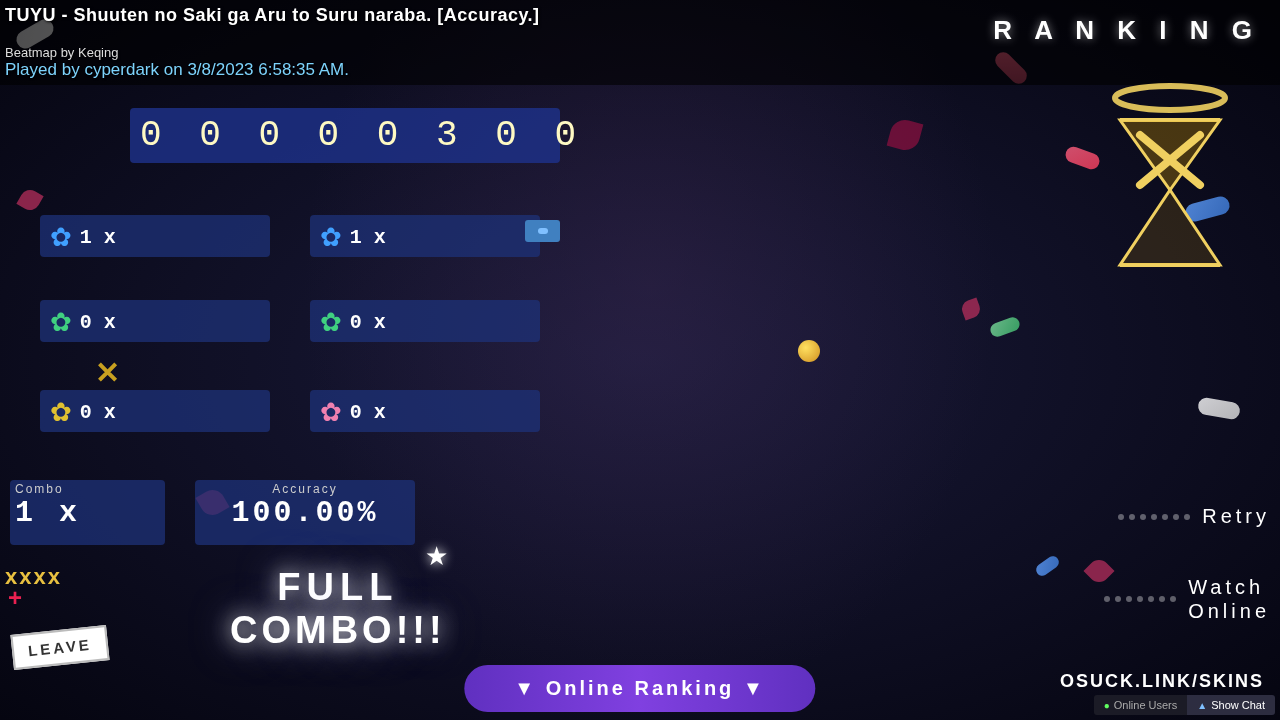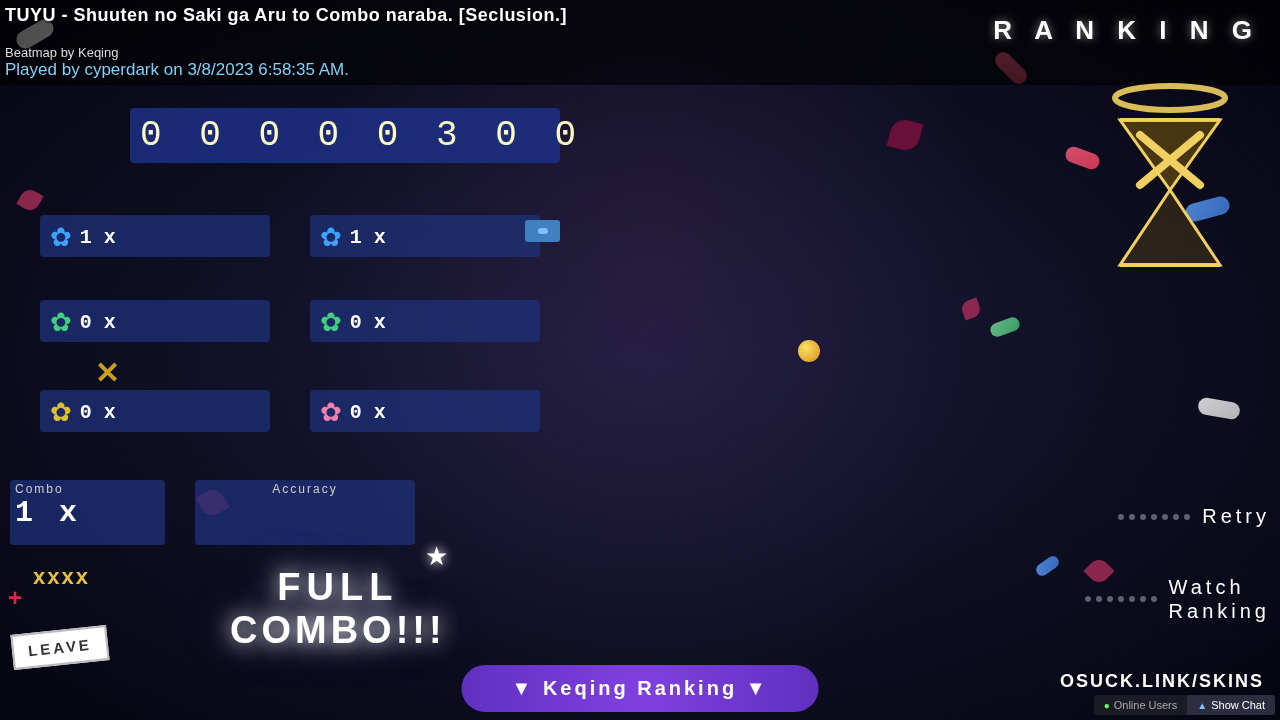--- a/index.html
+++ b/index.html
@@ -137,21 +137,21 @@
 <div style="position:absolute;top:300px;left:310px;width:230px;height:42px;background:rgba(30,50,120,0.75);border-radius:4px;z-index:8;"></div>
 <div style="position:absolute;top:390px;left:40px;width:230px;height:42px;background:rgba(30,50,120,0.75);border-radius:4px;z-index:8;"></div>
 <div style="position:absolute;top:390px;left:310px;width:230px;height:42px;background:rgba(30,50,120,0.75);border-radius:4px;z-index:8;"></div>
 
 <div style="position:absolute;top:480px;left:10px;width:155px;height:65px;background:rgba(30,50,120,0.75);border-radius:4px;z-index:8;"></div>
 <div style="position:absolute;top:480px;left:195px;width:220px;height:65px;background:rgba(30,50,120,0.75);border-radius:4px;z-index:8;"></div>
 
 <div style="position:absolute;top:108px;left:130px;width:430px;height:55px;background:rgba(30,50,140,0.8);border-radius:4px;z-index:8;"></div>
 
 <div class="title-area">
-  <div class="song-title">TUYU - Shuuten no Saki ga Aru to Combo naraba. [Seclusion.]</div>
+  <div class="song-title">TUYU - Shuuten no Saki ga Aru to Suru naraba. [Accuracy.]</div>
   <div class="beatmap-info">Beatmap by Keqing</div>
   <div class="play-info">Played by cyperdark on 3/8/2023 6:58:35 AM.</div>
 </div>
 
 <div class="ranking-label">R A N K I N G</div>
 
 <div style="position:absolute;top:115px;left:140px;z-index:10;">
   <span style="font-size:36px;letter-spacing:8px;color:#fef9c3;font-weight:normal;font-family:'Courier New',monospace;">0 0 0 0 0 3 0 0</span>
 </div>
 
@@ -202,24 +202,25 @@
   <span style="font-size:20px;color:white;font-weight:bold;font-family:'Courier New',monospace;">0 x</span>
 </div>
 
 <div style="position:absolute;top:482px;left:15px;z-index:10;text-align:left;width:150px;">
   <div style="font-size:12px;color:#ccc;letter-spacing:2px;">Combo</div>
   <div style="font-size:30px;color:white;font-weight:bold;font-family:'Courier New',monospace;letter-spacing:4px;">1 x</div>
 </div>
 
 <div style="position:absolute;top:482px;left:200px;z-index:10;text-align:center;width:210px;">
   <div style="font-size:12px;color:#ccc;letter-spacing:2px;">Accuracy</div>
+  <div style="font-size:30px;color:white;font-weight:bold;font-family:'Courier New',monospace;letter-spacing:3px;">100.00%</div>
 </div>
 
 <div style="position:absolute;bottom:130px;left:5px;z-index:10;">
-  <span style="color:#e8c040;font-size:22px;font-weight:bold;letter-spacing:2px;margin-left:28px;">xxxx</span>
+  <span style="color:#e8c040;font-size:22px;font-weight:bold;letter-spacing:2px;">xxxx</span>
 </div>
 
 <div style="position:absolute;bottom:108px;left:8px;z-index:10;">
   <span style="color:#e82050;font-size:24px;font-weight:bold;">+</span>
 </div>
 
 <div style="position:absolute;bottom:55px;left:12px;z-index:10;background:white;color:#333;font-size:15px;font-weight:bold;padding:7px 14px;transform:rotate(-6deg);border:2px solid #bbb;letter-spacing:3px;cursor:pointer;">
   <span>LEAVE</span>
 </div>
 
@@ -250,27 +251,27 @@
     <div style="width:6px;height:6px;border-radius:50%;background:rgba(255,255,255,0.35);"></div>
     <div style="width:6px;height:6px;border-radius:50%;background:rgba(255,255,255,0.35);"></div>
     <div style="width:6px;height:6px;border-radius:50%;background:rgba(255,255,255,0.35);"></div>
     <div style="width:6px;height:6px;border-radius:50%;background:rgba(255,255,255,0.35);"></div>
     <div style="width:6px;height:6px;border-radius:50%;background:rgba(255,255,255,0.35);"></div>
     <div style="width:6px;height:6px;border-radius:50%;background:rgba(255,255,255,0.35);"></div>
     <div style="width:6px;height:6px;border-radius:50%;background:rgba(255,255,255,0.35);"></div>
   </div>
   <div style="">
     <div style="font-size:20px;color:white;letter-spacing:4px;cursor:pointer;line-height:1.2;">Watch</div>
-    <div style="font-size:20px;color:white;letter-spacing:4px;cursor:pointer;line-height:1.2;">Ranking</div>
+    <div style="font-size:20px;color:white;letter-spacing:4px;cursor:pointer;line-height:1.2;">Online</div>
   </div>
 </div>
 
 <div style="position:absolute;bottom:8px;left:50%;transform:translateX(-50%);z-index:10;">
   <button style="background:linear-gradient(to right,#6030c0,#8040e0,#6030c0);border:none;border-radius:25px;padding:12px 50px;cursor:pointer;min-width:320px;">
-    <span style="font-size:20px;font-weight:bold;color:white;letter-spacing:3px;">▼  Keqing Ranking  ▼</span>
+    <span style="font-size:20px;font-weight:bold;color:white;letter-spacing:3px;">▼  Online Ranking  ▼</span>
   </button>
 </div>
 
 <div style="position:absolute;bottom:28px;right:16px;z-index:10;">
   <span style="font-size:18px;font-weight:bold;color:white;letter-spacing:2px;">OSUCK.LINK/SKINS</span>
 </div>
 
 <div style="position:absolute;bottom:5px;right:5px;z-index:10;display:flex;align-items:center;gap:0;">
   <div style="background:rgba(30,30,40,0.9);padding:4px 10px;border-radius:3px 0 0 3px;font-size:11px;color:#aaa;display:flex;align-items:center;gap:4px;">
     <span style="color:#60ff60;font-size:10px;">●</span>

